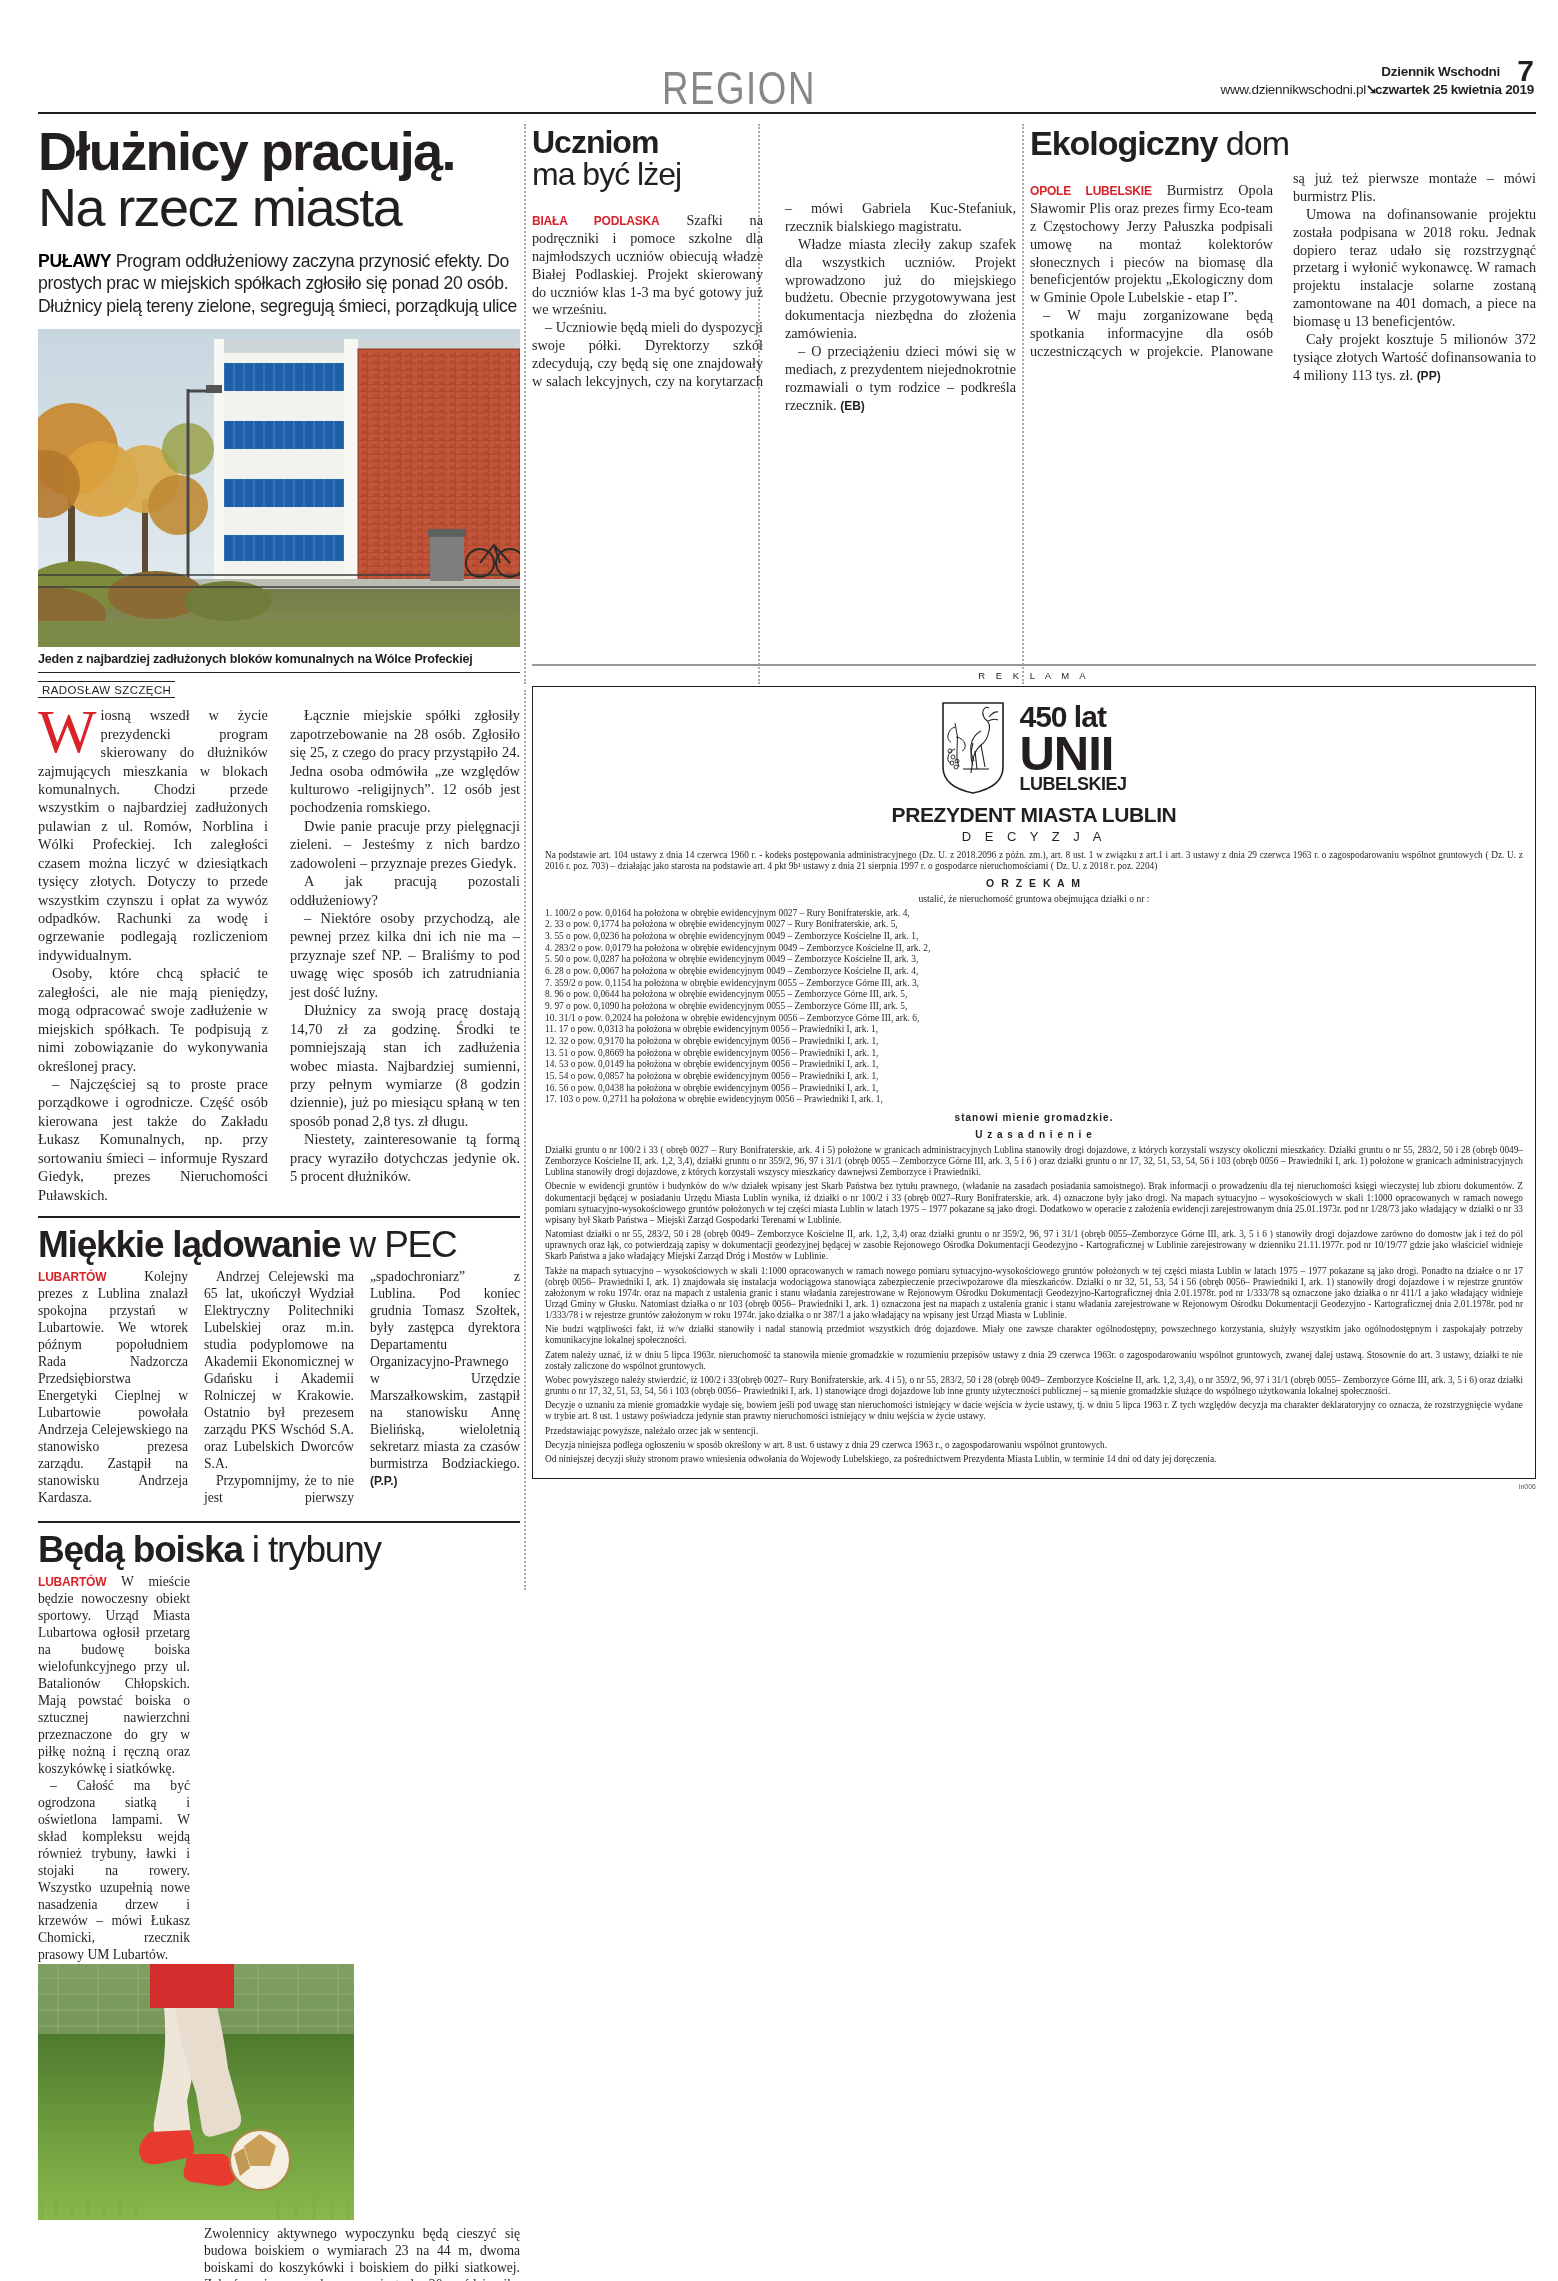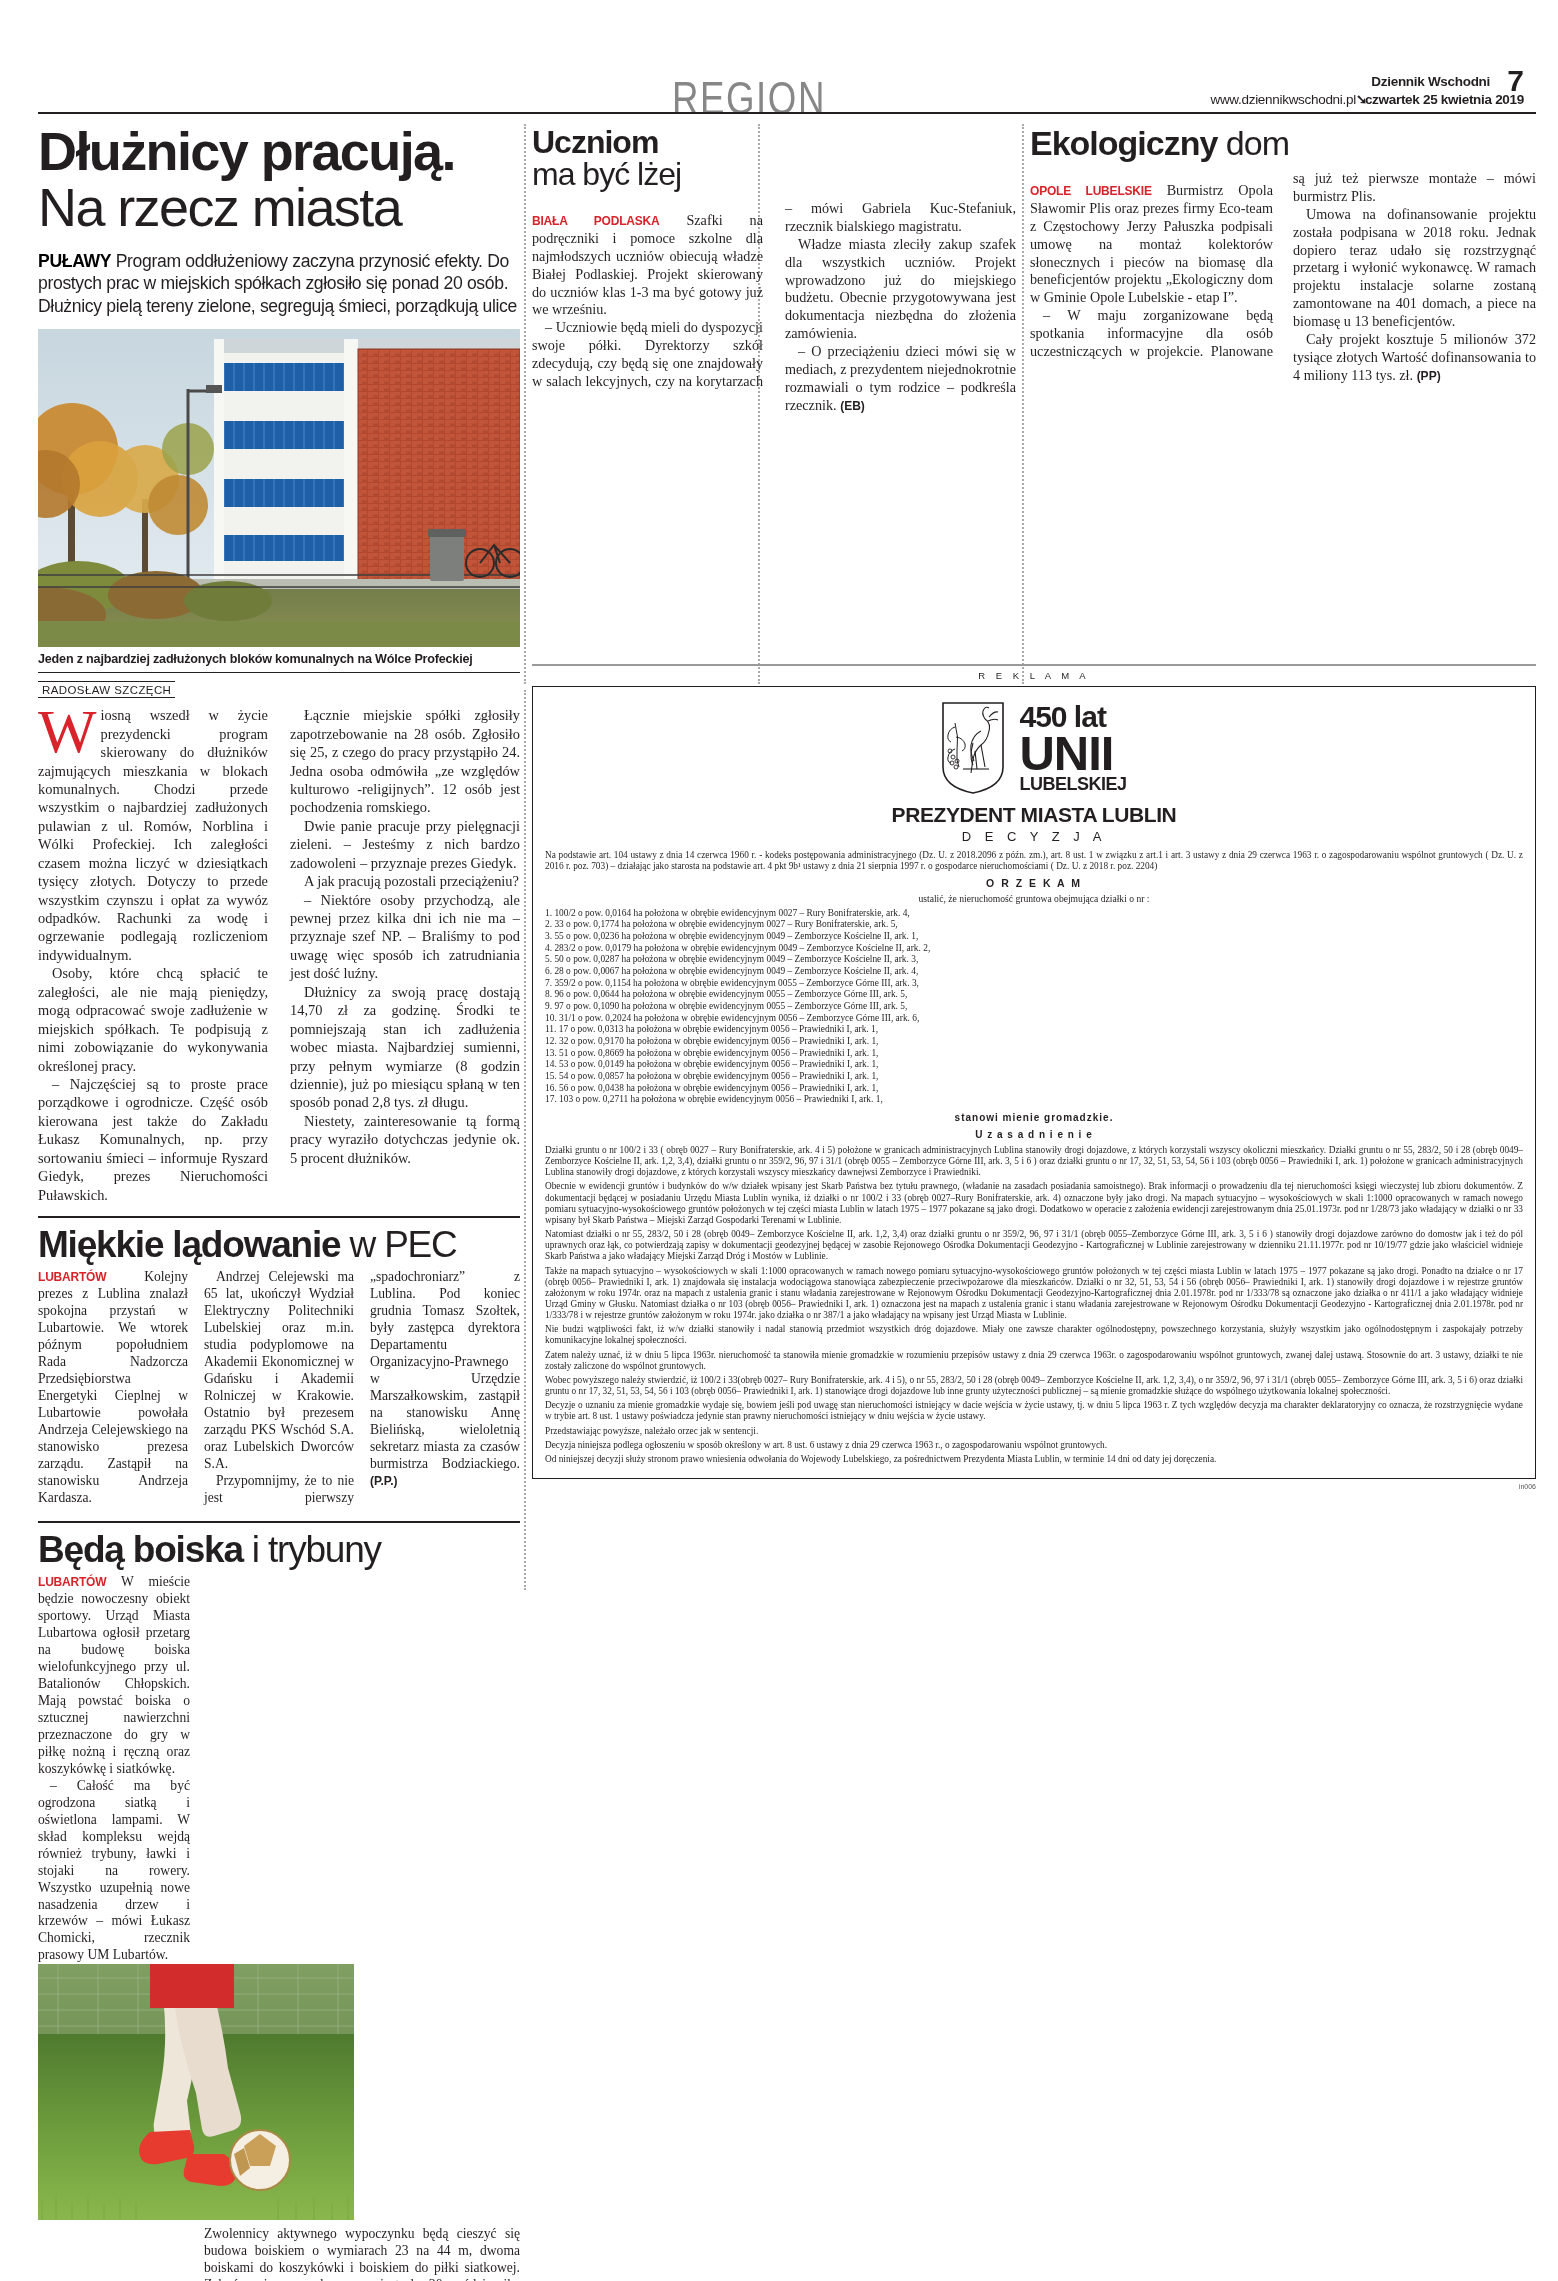--- a/index.html
+++ b/index.html
@@ -4,21 +4,21 @@
 <style>
   * { box-sizing: border-box; }
   html, body { margin:0; padding:0; background:#ffffff; }
   body {
     width:1558px; height:2281px;
     font-family:"Liberation Serif", serif;
     color:#231f20;
     position:relative;
     overflow:hidden;
   }
-  .page { position:relative; width:1558px; height:2281px; padding:12px; }
+  .page { position:relative; width:1558px; height:2281px; padding:2px; }
 
   
   .masthead { position:relative; height:62px; }
   .region-word {
     position:absolute; left:660px; top:58px;
     font-family:"Liberation Sans", sans-serif;
     font-size:47px; letter-spacing:2px; color:#878787; font-weight:300;
     transform:scaleX(0.78); transform-origin:left top;
   }
   .masthead-right {
@@ -301,21 +301,21 @@
     <div class="hr-thin"></div>
 
     <div class="byline">RADOSŁAW SZCZĘCH</div>
 
     <div class="body2">
       <p class="bt first dropcap">Wiosną wszedł w życie prezydencki program skierowany do dłużników zajmujących mieszkania w blokach komunalnych. Chodzi przede wszystkim o najbardziej zadłużonych pulawian z ul. Romów, Norblina i Wólki Profeckiej. Ich zaległości czasem można liczyć w dziesiątkach tysięcy złotych. Dotyczy to przede wszystkim czynszu i opłat za wywóz odpadków. Rachunki za wodę i ogrzewanie podlegają rozliczeniom indywidualnym.</p>
       <p class="bt">Osoby, które chcą spłacić te zaległości, ale nie mają pieniędzy, mogą odpracować swoje zadłużenie w miejskich spółkach. Te podpisują z nimi zobowiązanie do wykonywania określonej pracy.</p>
       <p class="bt">– Najczęściej są to proste prace porządkowe i ogrodnicze. Część osób kierowana jest także do Zakładu Łukasz Komunalnych, np. przy sortowaniu śmieci – informuje Ryszard Giedyk, prezes Nieruchomości Puławskich.</p>
       <p class="bt">Łącznie miejskie spółki zgłosiły zapotrzebowanie na 28 osób. Zgłosiło się 25, z czego do pracy przystąpiło 24. Jedna osoba odmówiła „ze względów kulturowo -religijnych”. 12 osób jest pochodzenia romskiego.</p>
       <p class="bt">Dwie panie pracuje przy pielęgnacji zieleni. – Jesteśmy z nich bardzo zadowoleni – przyznaje prezes Giedyk.</p>
-      <p class="bt">A jak pracują pozostali przeciążeniu?</p>
+      <p class="bt">A jak pracują pozostali oddłużeniowy?</p>
       <p class="bt">– Niektóre osoby przychodzą, ale pewnej przez kilka dni ich nie ma – przyznaje szef NP. – Braliśmy to pod uwagę więc sposób ich zatrudniania jest dość luźny.</p>
       <p class="bt">Dłużnicy za swoją pracę dostają 14,70 zł za godzinę. Środki te pomniejszają stan ich zadłużenia wobec miasta. Najbardziej sumienni, przy pełnym wymiarze (8 godzin dziennie), już po miesiącu spłaną w ten sposób ponad 2,8 tys. zł długu.</p>
       <p class="bt">Niestety, zainteresowanie tą formą pracy wyraziło dotychczas jedynie ok. 5 procent dłużników.</p>
     </div>
 
     
     <div class="sec-rule"></div>
     <h2 class="sec-head">
       <span class="b">Miękkie lądowanie</span><span class="l"> w PEC</span>
     </h2>

